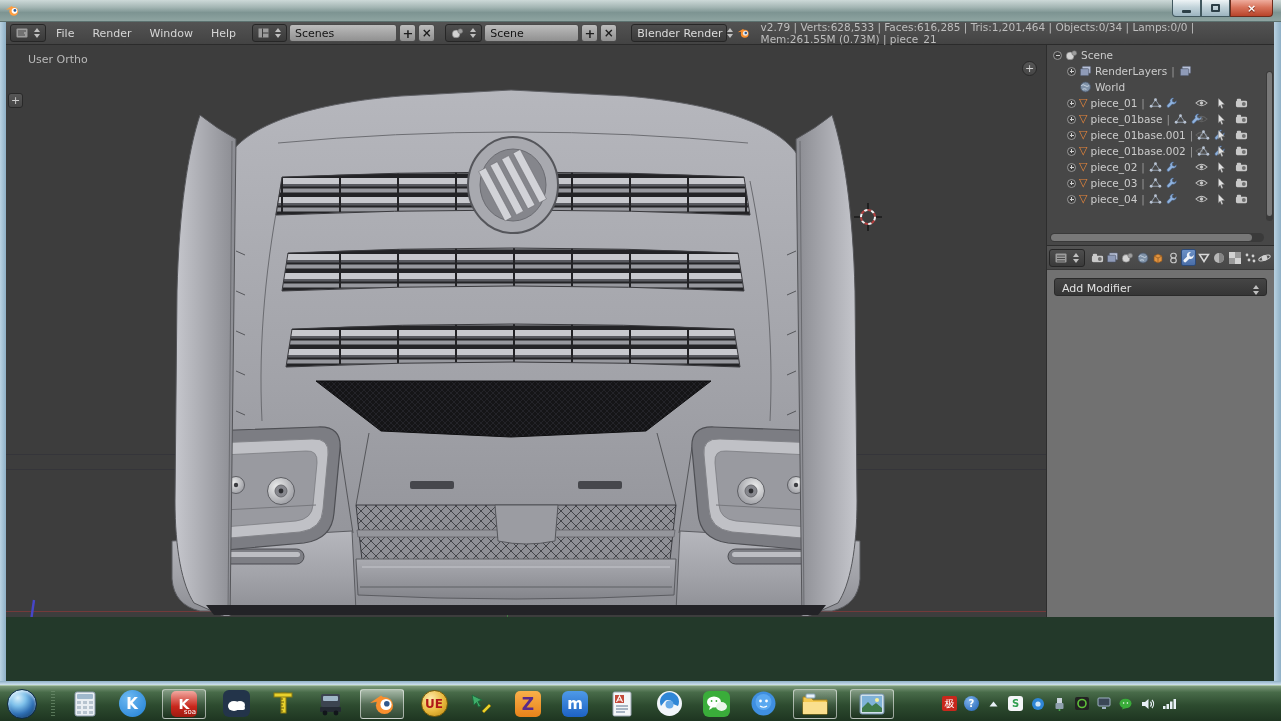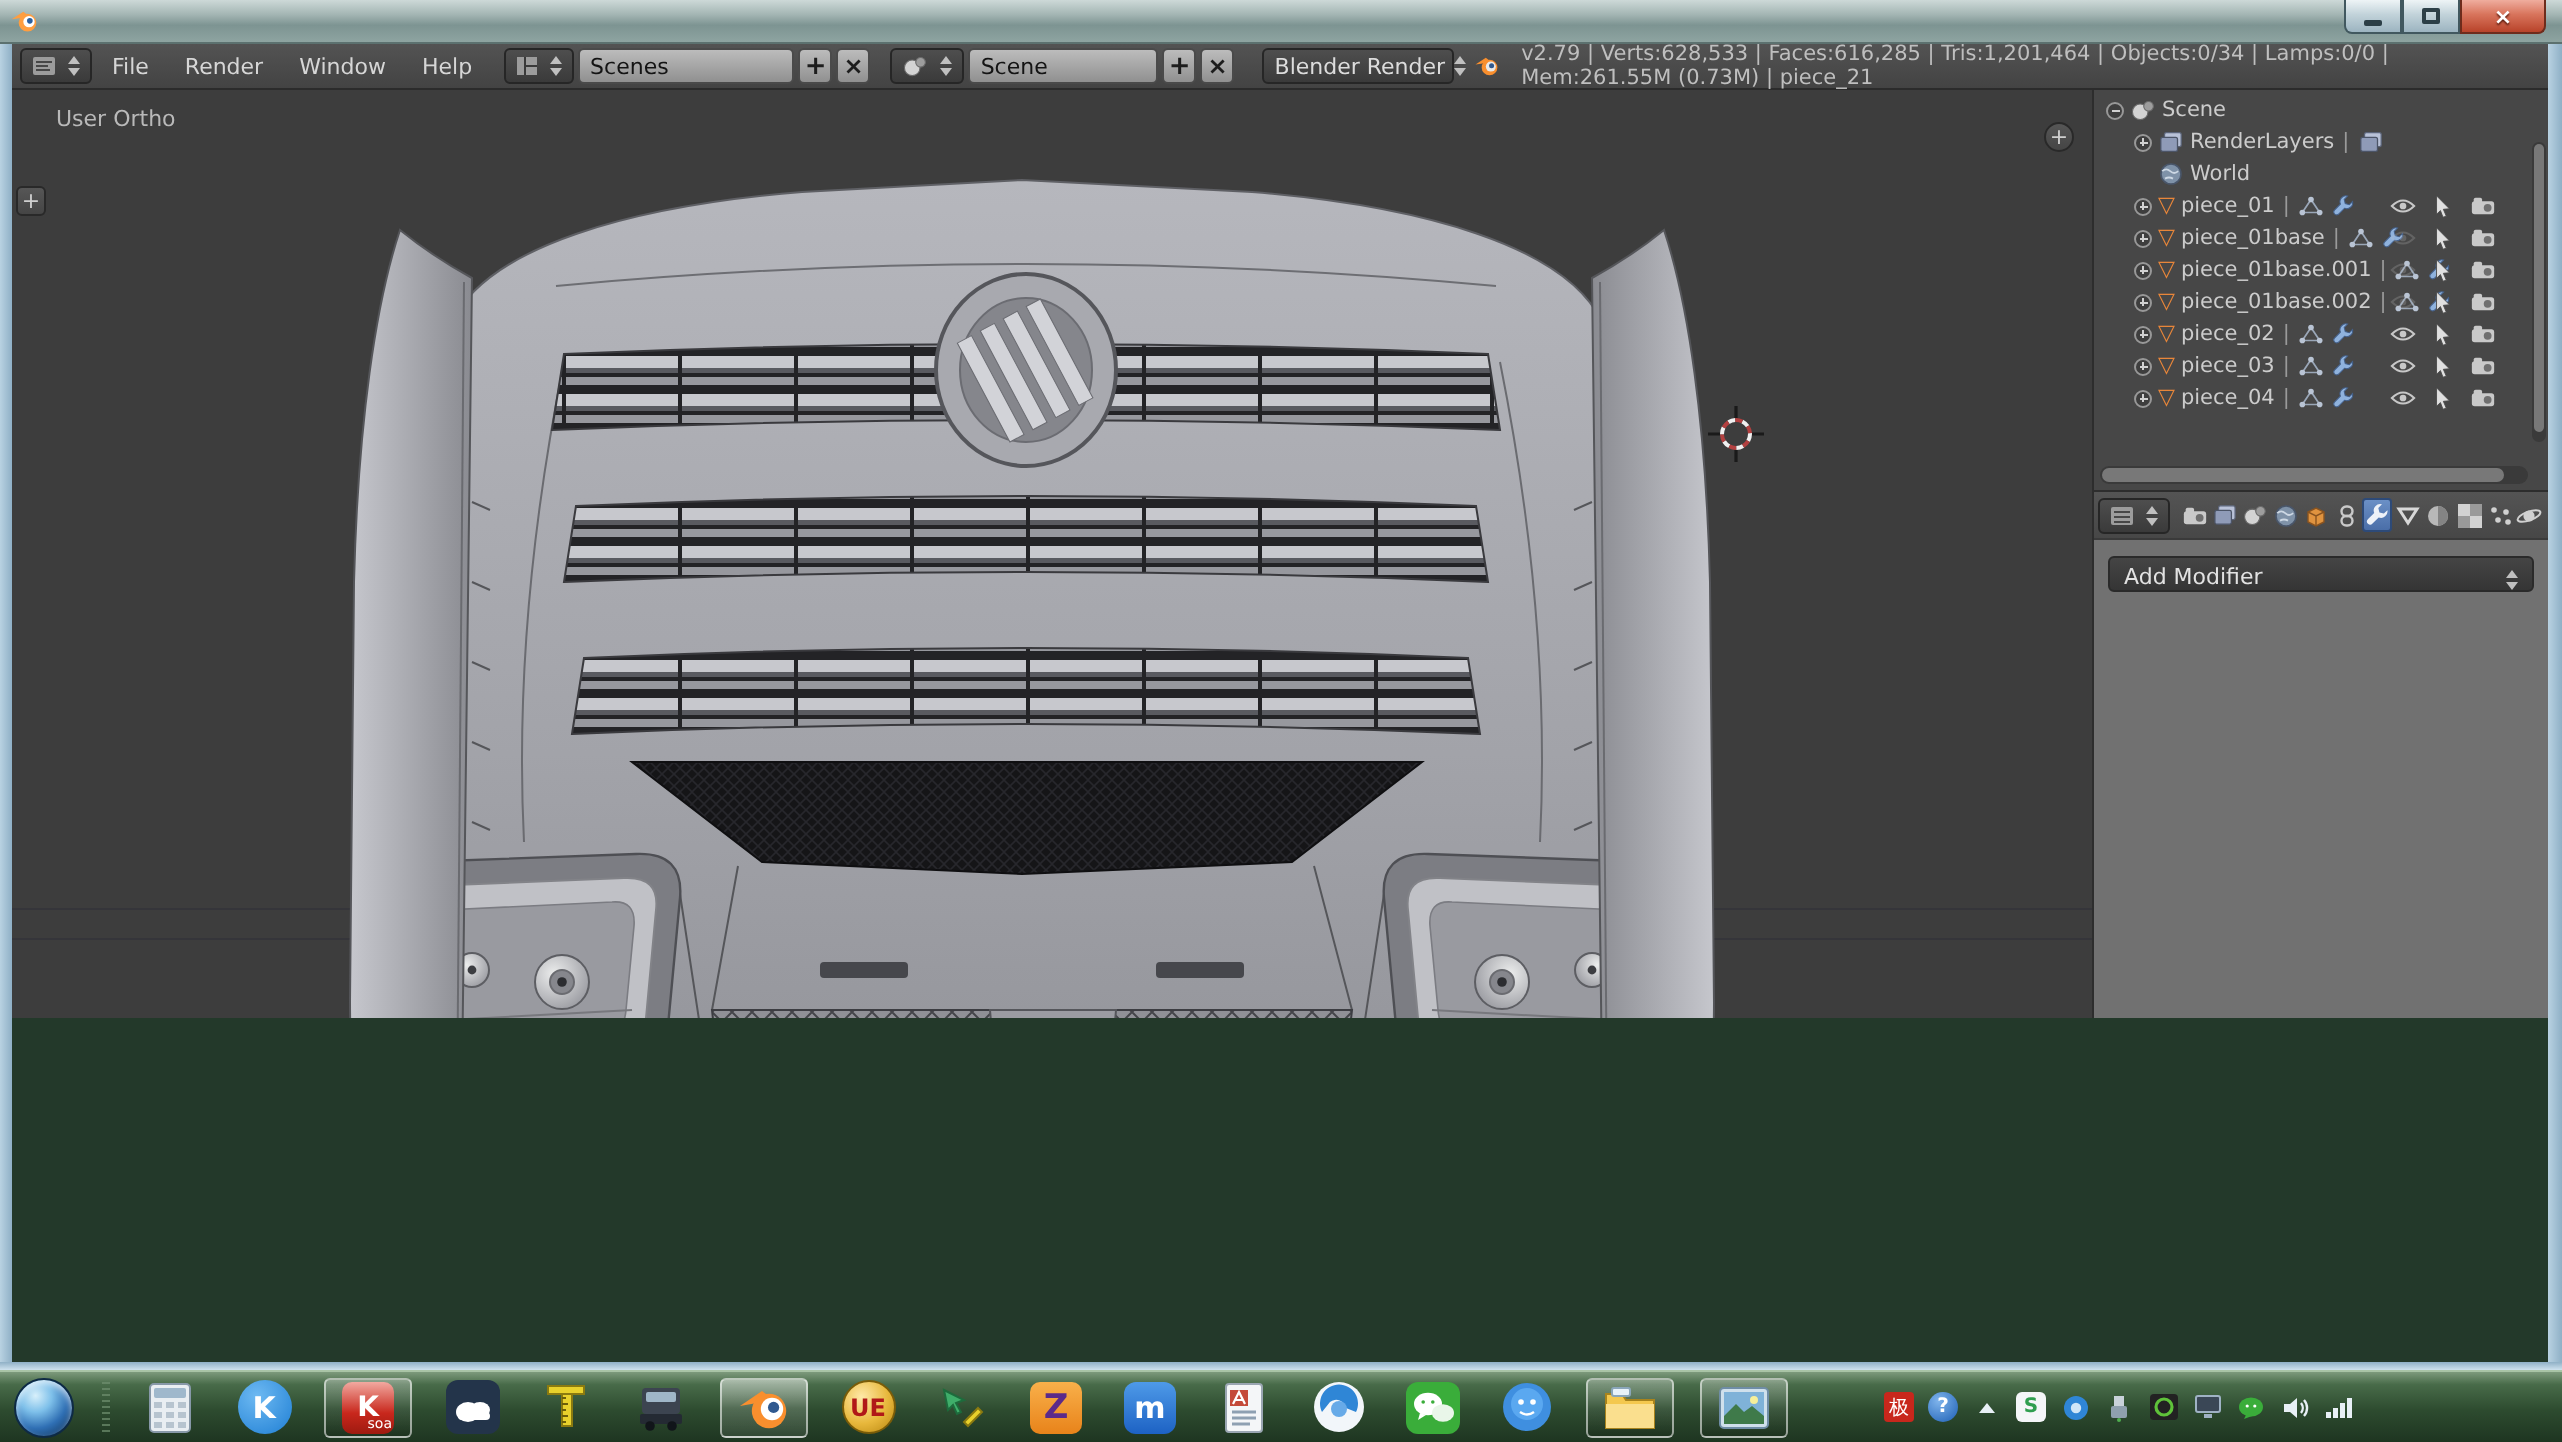--- a/index.html
+++ b/index.html
@@ -18,21 +18,21 @@
   .winbtn:first-child{border-radius:0 0 0 4px}
   .winbtn.close{width:43px;background:linear-gradient(#efad9e,#d8745c 45%,#b8432a);border-radius:0 0 4px 0;border-color:#6e2c1c}
   .ic-min{width:9px;height:3px;background:#2c3f47;border-radius:1px;margin-top:6px}
   .ic-max{width:9px;height:8px;border:2px solid #2c3f47;border-radius:1px}
   .ic-x{color:#fff;font-weight:bold;font-size:11px;text-shadow:0 1px 1px #5e1d0e}
   .border-l,.border-r,.border-b{position:absolute;background:linear-gradient(90deg,#b9d2e2,#8fb0c6)}
   .border-l{left:0;top:22px;width:6px;height:659px}
   .border-r{right:0;top:22px;width:7px;height:659px}
   .border-b{left:0;top:681px;width:100%;height:4px;background:linear-gradient(#8fb0c6,#cfe2ee)}
 
-  .app{position:absolute;left:6px;top:22px;width:1268px;height:487px;background:#14b8a6;overflow:hidden}
+  .app{position:absolute;left:6px;top:22px;width:1268px;height:595px;background:#14b8a6;overflow:hidden}
 
   
   .hmenu{color:#d6d6d6;padding:0 8px;cursor:default}
   .chip{display:inline-flex;align-items:center;gap:4px;height:18px;padding:0 5px;border-radius:3px;
     border:1px solid #262626;background:linear-gradient(#4e4e4e,#3a3a3a);color:#dcdcdc;white-space:nowrap}
   .chip-light{background:linear-gradient(#bcbcbc,#909090);color:#141414;border-color:#4a4a4a}
   .chip-sq{width:20px;justify-content:center;padding:0}
   .arrows{display:flex;flex-direction:column;gap:2px;margin-left:2px}
   .arrows::before{content:"";border:3px solid transparent;border-top:none;border-bottom:4px solid #c0c0c0}
   .arrows::after{content:"";border:3px solid transparent;border-bottom:none;border-top:4px solid #c0c0c0}

